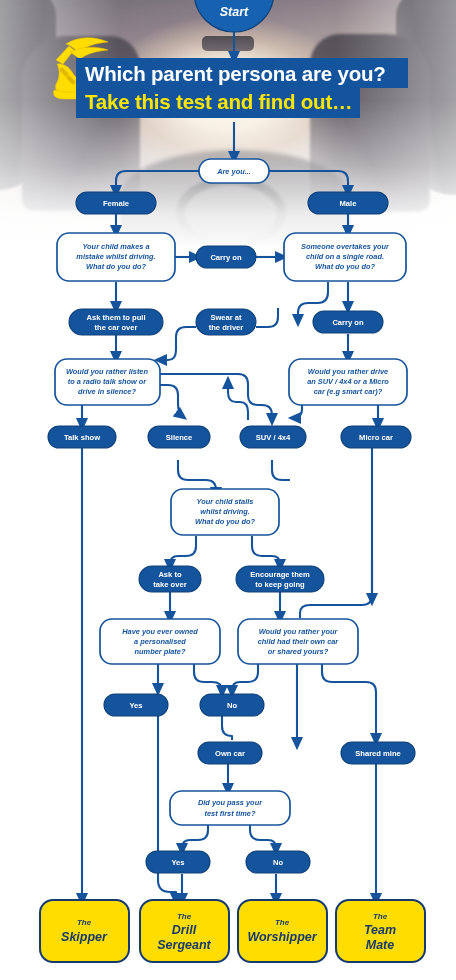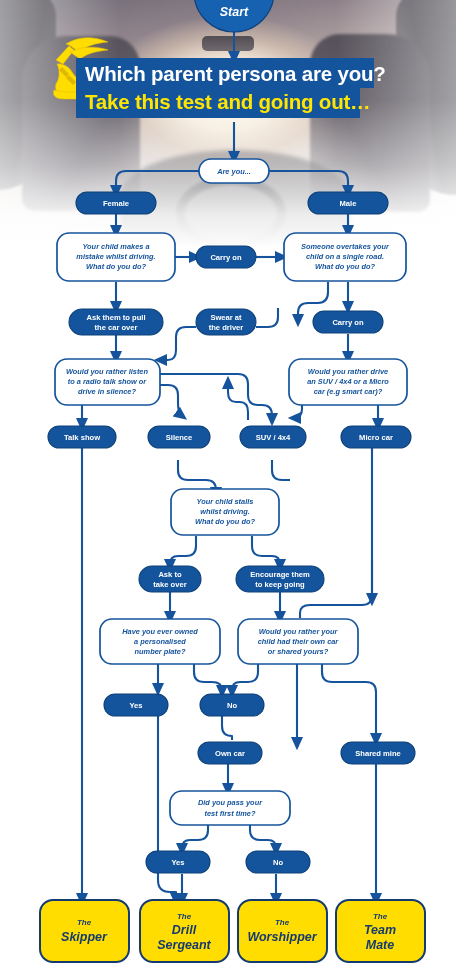--- a/index.html
+++ b/index.html
@@ -20,21 +20,21 @@
   .bg-dash{position:absolute;left:120px;top:150px;width:230px;height:96px;background:linear-gradient(180deg,rgba(74,70,78,0.55),rgba(48,45,52,0.78));border-radius:50% 50% 14px 14px / 46px 46px 14px 14px;filter:blur(2.2px);}
   .bg-wheel{position:absolute;left:176px;top:176px;width:92px;height:56px;border:9px solid rgba(38,36,42,0.82);border-radius:50%;filter:blur(1.4px);}
   .bg-fade{position:absolute;left:0;top:0;width:456px;height:250px;background:linear-gradient(180deg,rgba(255,255,255,0) 0%,rgba(255,255,255,0.08) 40%,rgba(255,255,255,0.45) 66%,rgba(255,255,255,0.88) 86%,#ffffff 100%);}
   .bg-vigL{position:absolute;left:0;top:0;width:120px;height:250px;background:linear-gradient(90deg,rgba(255,255,255,0.55),rgba(255,255,255,0));}
   .bg-vigR{position:absolute;right:0;top:0;width:120px;height:250px;background:linear-gradient(270deg,rgba(255,255,255,0.5),rgba(255,255,255,0));}
 
   
   #logo{position:absolute;left:36px;top:34px;width:86px;height:72px;}
   #titlebox{position:absolute;left:76px;top:58px;}
   .band{background:#14549C;color:#fff;font-weight:bold;letter-spacing:-0.2px;white-space:nowrap;display:block;}
-  .band1{font-size:20.5px;line-height:26px;padding:3px 9px 1px 9px;width:298px;box-sizing:border-box;}
+  .band1{font-size:20.5px;line-height:26px;padding:3px 9px 1px 9px;width:332px;box-sizing:border-box;}
   .band2{font-size:20.5px;line-height:26px;padding:1px 9px 3px 9px;width:284px;box-sizing:border-box;color:#FFE500;}
 
   #chart{position:absolute;left:0;top:0;width:456px;height:980px;}
   .nd-text{font-style:italic;font-weight:bold;fill:#15549C;font-size:7.4px;font-family:"Liberation Sans",sans-serif;}
   .pill-text{font-weight:bold;fill:#ffffff;font-size:7.6px;font-family:"Liberation Sans",sans-serif;}
   .res-text{font-style:italic;font-weight:bold;fill:#153A70;font-family:"Liberation Sans",sans-serif;}
   .res-the{font-size:8px;}
   .res-name{font-size:12.5px;}
   .start-text{font-style:italic;font-weight:bold;fill:#ffffff;font-size:12.5px;font-family:"Liberation Sans",sans-serif;}
   .qbox{fill:#ffffff;stroke:#15549C;stroke-width:1.7;}
@@ -71,21 +71,21 @@
       <path d="M18 56 C16 62 20 65 28 65 L52 65 C58 65 59 61 56 58 L30 58 Z"></path>
     </g>
     <g fill="#E0B800">
       <path d="M26 33 L33 40 L30 43 L23 36 Z"></path>
       <path d="M33 41 L40 48 L37 51 L30 44 Z"></path>
     </g>
   </svg>
 
   <div id="titlebox">
     <span class="band band1">Which parent persona are you?</span>
-    <span class="band band2">Take this test and going out…</span>
+    <span class="band band2">Take this test and find out…</span>
   </div>
 
   <svg id="chart" viewBox="0 0 456 980">
     <defs>
       <marker id="ar" markerWidth="7" markerHeight="7" refX="3.4" refY="3.3" orient="auto">
         <path d="M0,0.4 L6.4,3.3 L0,6.2 Z" fill="#15549C"></path>
       </marker>
     </defs>
 
     <g>

